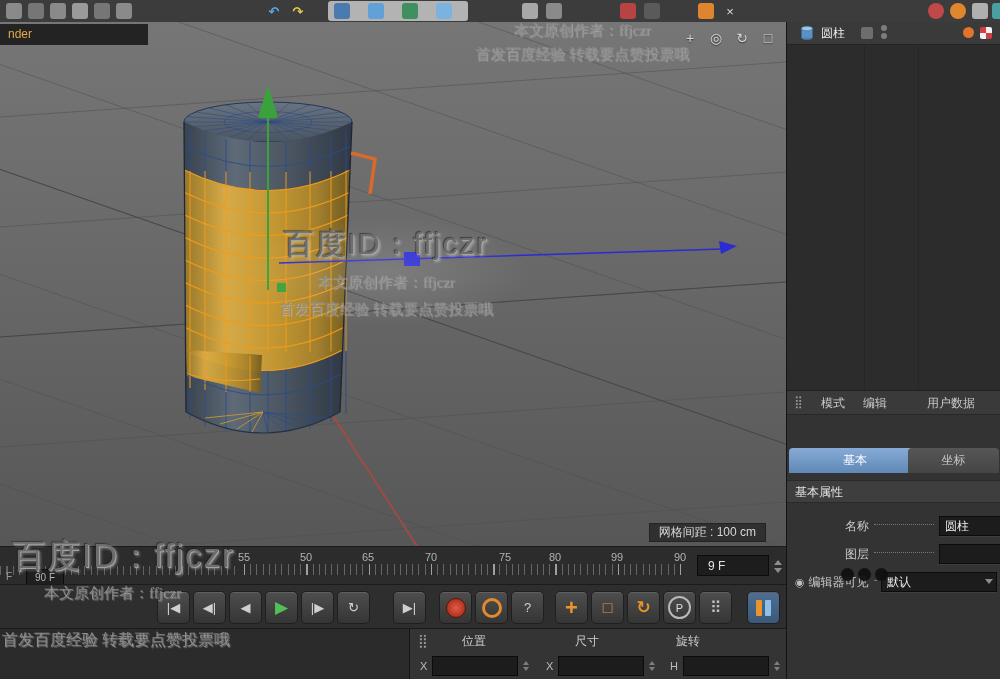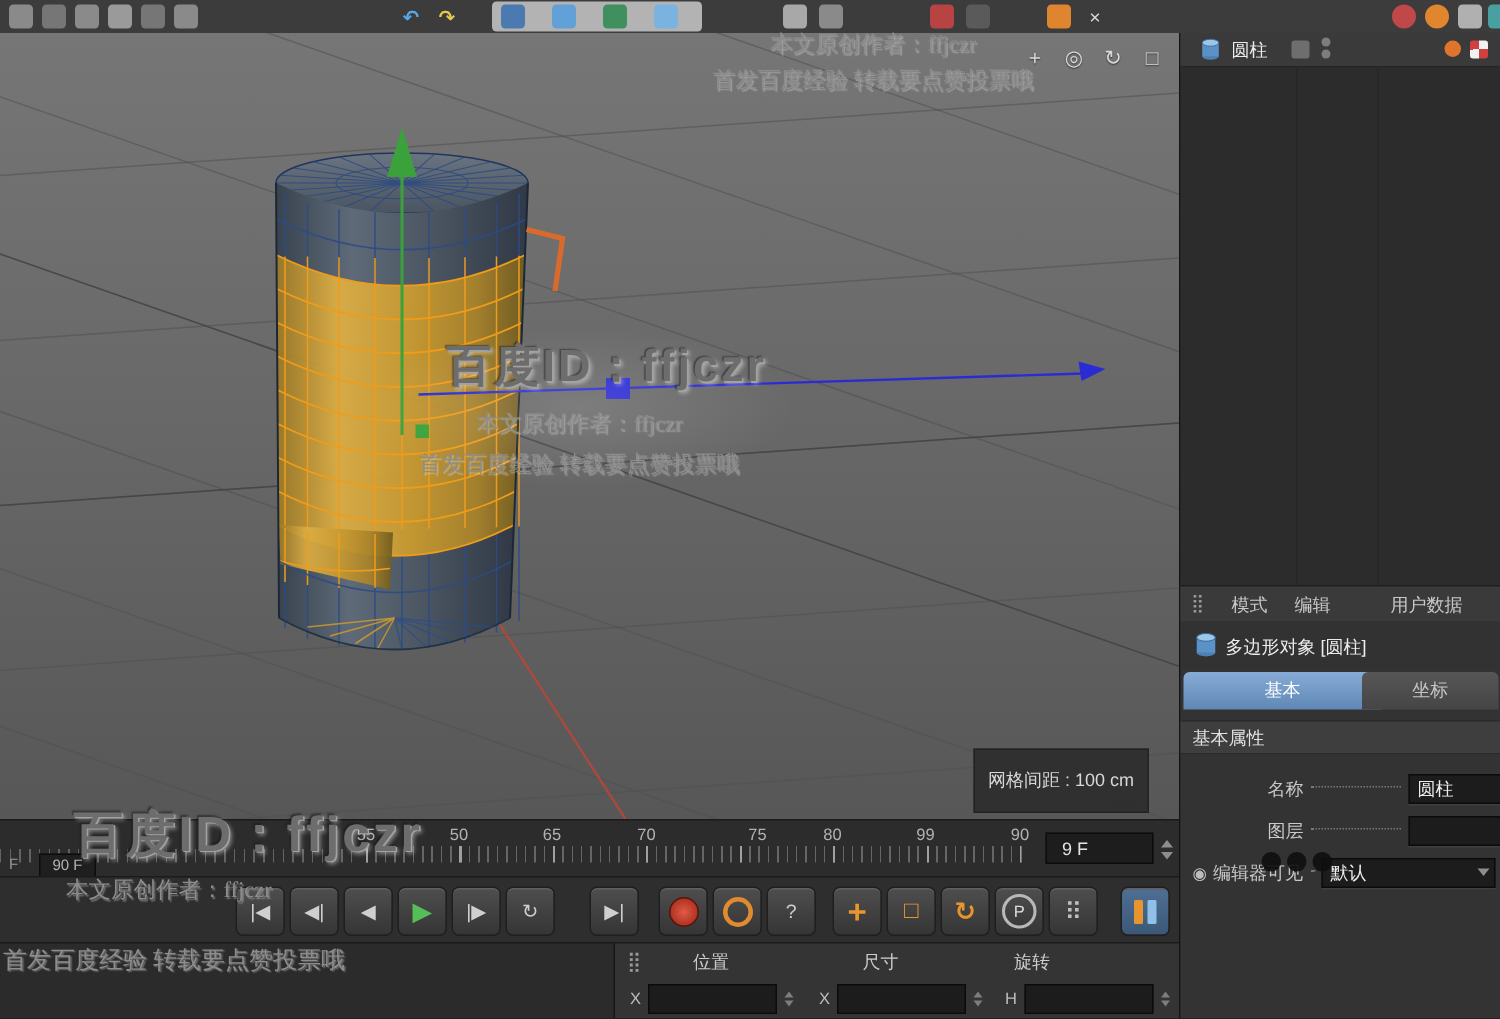--- a/index.html
+++ b/index.html
@@ -15,21 +15,21 @@
 
   
   .viewport{position:absolute;left:0;top:22px;width:786px;height:524px;overflow:hidden;
             background:linear-gradient(#767676,#696969 45%,#575757);}
   .scene{position:absolute;left:0;top:0;width:786px;height:524px;}
   .vp-title{position:absolute;left:0;top:2px;width:148px;height:21px;background:#232323;
             color:#e3a94c;font-size:12px;line-height:21px;padding-left:8px;box-sizing:border-box;}
   .vp-ctrl{position:absolute;right:10px;top:8px;display:flex;gap:10px;color:#d8d8d8;font-size:14px;}
   .vp-ctrl span{width:16px;text-align:center;cursor:pointer;text-shadow:0 1px 1px #333;}
   .grid-label{position:absolute;right:20px;bottom:4px;background:rgba(42,42,42,.88);
-              border:1px solid #232323;color:#d8d8d8;font-size:12px;padding:12px 9px;}
+              border:1px solid #232323;color:#d8d8d8;font-size:12px;padding:0 9px;}
 
   
   .rpanel{position:absolute;left:786px;top:22px;width:214px;height:657px;background:#2f2f2f;
           border-left:1px solid #141414;box-sizing:border-box;}
   .om{position:absolute;left:0;top:0;width:214px;height:368px;background:#2c2c2c;}
   .om-row{position:absolute;left:0;top:0;width:214px;height:22px;background:#3a3a3a;
           border-bottom:1px solid #242424;}
   .om-row .oname{position:absolute;left:34px;top:3px;color:#ececec;}
   .om-icon{position:absolute;left:12px;top:3px;}
   .om-chip{position:absolute;left:74px;top:5px;width:12px;height:12px;background:#6e6e6e;border-radius:2px;}
@@ -119,23 +119,23 @@
   .clabel{color:#bdbdbd;font-size:11px;}
   .cinput{width:76px;height:18px;background:#1c1c1c;border:1px solid #0b0b0b;color:#e8e8e8;
           line-height:18px;padding:0 4px;}
   .cspin{display:flex;flex-direction:column;gap:2px;}
   .cspin i{display:block;width:0;height:0;border-left:3px solid transparent;border-right:3px solid transparent;}
   .cspin .u{border-bottom:4px solid #7d7d7d;} .cspin .d{border-top:4px solid #7d7d7d;}
 
   
   .wm{position:absolute;z-index:60;pointer-events:none;
       font-family:"Liberation Serif","DejaVu Serif",serif;}
-  .wm-big{font-family:"Liberation Sans","DejaVu Sans",sans-serif;font-weight:bold;color:#6d6d6d;
+  .wm-big{font-family:"Liberation Sans","DejaVu Sans",sans-serif;font-weight:normal;color:#6d6d6d;
           letter-spacing:2px;text-shadow:1px 1px 0 #a2a2a2,2px 2px 3px rgba(255,255,255,.42),
-          -1px -1px 1px rgba(25,25,25,.55);margin-left:37px;}
+          -1px -1px 1px rgba(25,25,25,.55);}
   .wm-line{font-size:15px;color:#8d8d8d;text-shadow:1px 1px 1px rgba(255,255,255,.35);}
   .wm-top{left:448px;top:18px;width:268px;text-align:center;line-height:1.6;}
   .wm-center{left:250px;top:224px;width:272px;text-align:center;}
   .wm-center::before{content:"";position:absolute;left:-8px;top:-6px;right:-8px;bottom:-6px;
       background:radial-gradient(closest-side,rgba(235,235,235,.16),rgba(235,235,235,0));
       border-radius:14px;}
   .wm-center .wm-big{font-size:30px;position:relative;}
   .wm-center .wm-line{display:block;margin-top:8px;position:relative;}
   .wm-b1{left:12px;top:534px;font-size:33px;}
   .wm-b2{left:44px;top:584px;}
@@ -237,20 +237,21 @@
 
       <g>
         <polygon points="268,63 258,96 278,96" fill="#3ba23b"></polygon>
         <path d="M268,96L268,268" stroke="#3ba23b" stroke-width="2" fill="none"></path>
         <rect x="277" y="261" width="9" height="9" fill="#3ba23b"></rect>
       </g>
 
       <path d="M351,131 L375,137 L370,172" stroke="#d96a2c" stroke-width="3.5" fill="none"></path>
     </svg>
 
+    <div class="vp-title">nder</div>
     <div class="vp-ctrl">
       <span>+</span>
       <span>◎</span>
       <span>↻</span>
       <span>□</span>
     </div>
     <div class="grid-label">网格间距 : 100 cm</div>
   </div>
 
   <div class="rpanel">
@@ -273,28 +274,20 @@
       <div class="om-col" style="left:77px;"></div>
       <div class="om-col" style="left:131px;"></div>
     </div>
 
     <div class="am">
       <div class="am-tabs">
         <span class="gicon">⣿</span>
         <span class="am-tab" style="left:34px;">模式</span>
         <span class="am-tab" style="left:76px;">编辑</span>
         <span class="am-tab" style="left:126px;margin-left:14px;">用户数据</span>
-      </div>
-      <div class="am-obj">
-        <svg class="oicon" width="18" height="18" viewBox="0 0 16 16">
-          <ellipse cx="8" cy="12.5" rx="5.5" ry="2.3" fill="#4d7fb5"></ellipse>
-          <rect x="2.5" y="3.5" width="11" height="9" fill="#5a92c8"></rect>
-          <ellipse cx="8" cy="3.5" rx="5.5" ry="2.3" fill="#9cc6e8" stroke="#3a6a9a" stroke-width="0.6"></ellipse>
-        </svg>
-        <span class="otitle">多边形对象 [圆柱]</span>
       </div>
       <div class="subtab subtab-basic">基本</div>
       <div class="subtab subtab-coord">坐标</div>
       <div class="am-section">基本属性</div>
 
       <div class="am-row" style="top:124px;padding-left:58px;">
         <span class="flabel">名称</span>
         <span class="leader"></span>
         <div class="finput">圆柱</div>
       </div>

